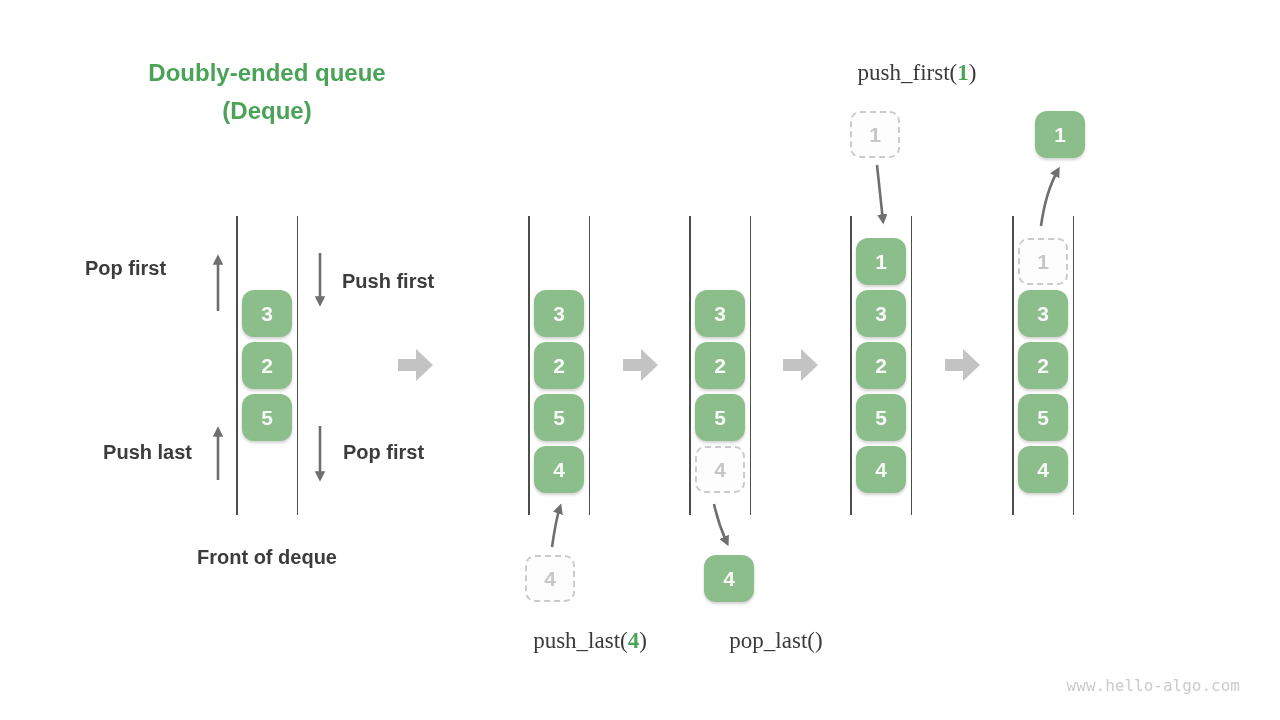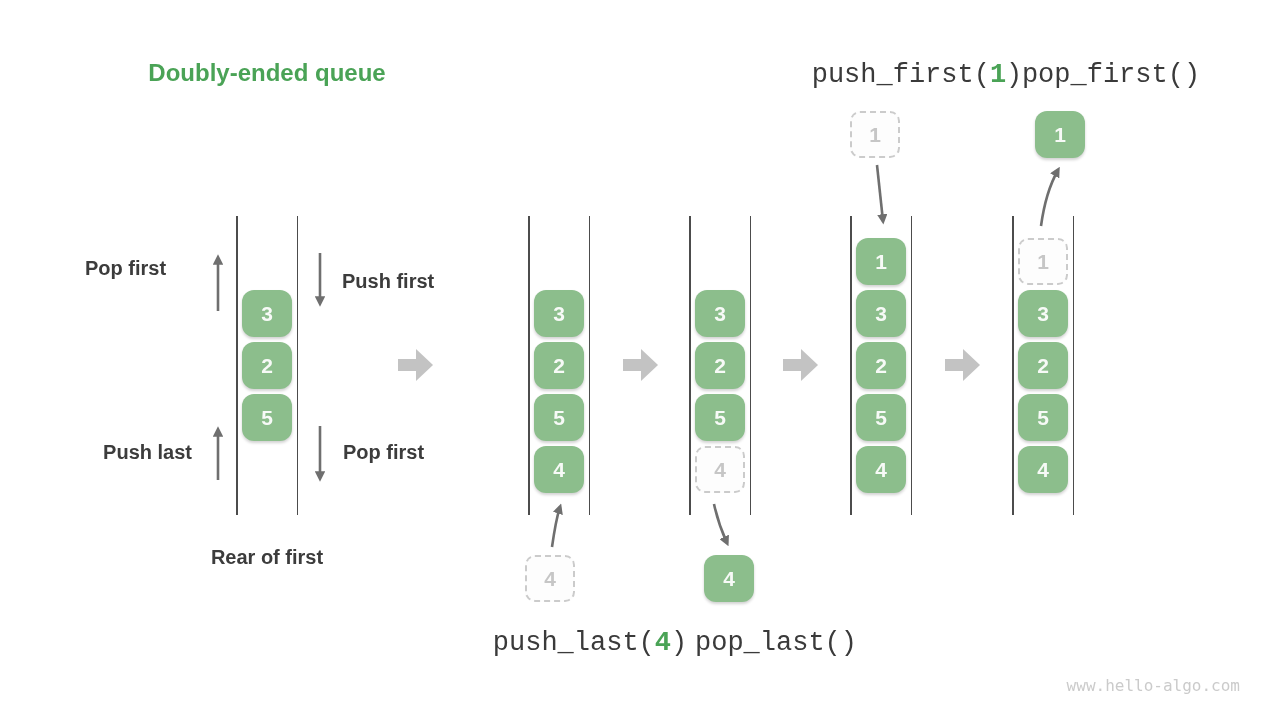--- a/index.html
+++ b/index.html
@@ -1,22 +1,22 @@
 <!DOCTYPE html>
 <html style="--cell_green: #8cbe8c; --accent_green: #4aa356; --text_dark: #3c3c3c; --arrow_gray: #6f6f6f; --block_arrow_gray: #c3c3c3;"><head>
 <meta charset="utf-8">
 <style>
   html,body{margin:0;padding:0;background:#fff;}
   .canvas{position:relative;width:1280px;height:720px;background:#ffffff;overflow:hidden;
           font-family:"Liberation Sans",sans-serif;}
   .title{position:absolute;left:97px;top:54px;width:340px;text-align:center;
          font-weight:bold;font-size:24px;line-height:38px;color:var(--accent_green);}
   .lbl{position:absolute;font-weight:bold;font-size:20px;color:var(--text_dark);white-space:nowrap;text-align:center;}
-  .code{position:absolute;font-family:Liberation Mono, monospace;
-        font-size:27px;color:#3a3a3a;transform:translateX(-50%);white-space:nowrap;}
+  .code{position:absolute;font-family:Liberation Serif, serif;
+        font-size:23px;color:#3a3a3a;transform:translateX(-50%);white-space:nowrap;}
   .code .arg{color:var(--accent_green);font-weight:bold;}
   .queue{position:absolute;top:0;height:720px;width:62px;}
   .vline{position:absolute;top:216px;height:299px;width:1.5px;background:#4c4c4c;}
   .vline.l{left:0;}
   .vline.r{right:0;}
   .box{position:absolute;width:50px;height:47px;box-sizing:border-box;border-radius:12px;
        background:var(--cell_green);color:#f7faf7;font-weight:bold;font-size:21px;
        display:flex;align-items:center;justify-content:center;
        box-shadow:0 2px 3px rgba(0,0,0,0.18);}
   .box.ghost{background:#fdfdfd;border:2px dashed #cbcbcb;color:#c6c6c6;
@@ -26,29 +26,29 @@
   .watermark{position:absolute;right:40px;top:676px;font-family:"DejaVu Sans Mono","Liberation Mono",monospace;
              font-size:16px;color:#cbcbcb;text-align:right;}
 </style>
 </head>
 <body>
 
 <div class="canvas">
 
   <div class="title">
     <div>Doubly-ended queue</div>
+    <div>(Deque)</div>
   </div>
-  <div class="lbl" style="left:147px;top:546px;width:240px;text-align:center">Rear of first</div>
+  <div class="lbl" style="left:147px;top:546px;width:240px;text-align:center">Front of deque</div>
   <div class="lbl" style="left:58px;top:257px;width:135px;">Pop first</div>
   <div class="lbl" style="left:342px;top:270px">Push first</div>
   <div class="lbl" style="left:58px;top:441px;width:134px;text-align:right">Push last</div>
   <div class="lbl" style="left:343px;top:441px">Pop first</div>
 
   <div class="code" style="left:917px;top:60px"><span>push_first(</span><span class="arg">1</span><span>)</span></div>
-  <div class="code" style="left:1111px;top:60px">pop_first()</div>
   <div class="code" style="left:590px;top:628px"><span>push_last(</span><span class="arg">4</span><span>)</span></div>
   <div class="code" style="left:776px;top:628px">pop_last()</div>
 
   <div class="queue" style="left:236px">
     <div class="vline l"></div>
     <div class="vline r"></div>
     <div class="cells">
         <div class="box" style="top: 290px;">3</div>
         <div class="box" style="top: 342px;">2</div>
         <div class="box" style="top: 394px;">5</div>

